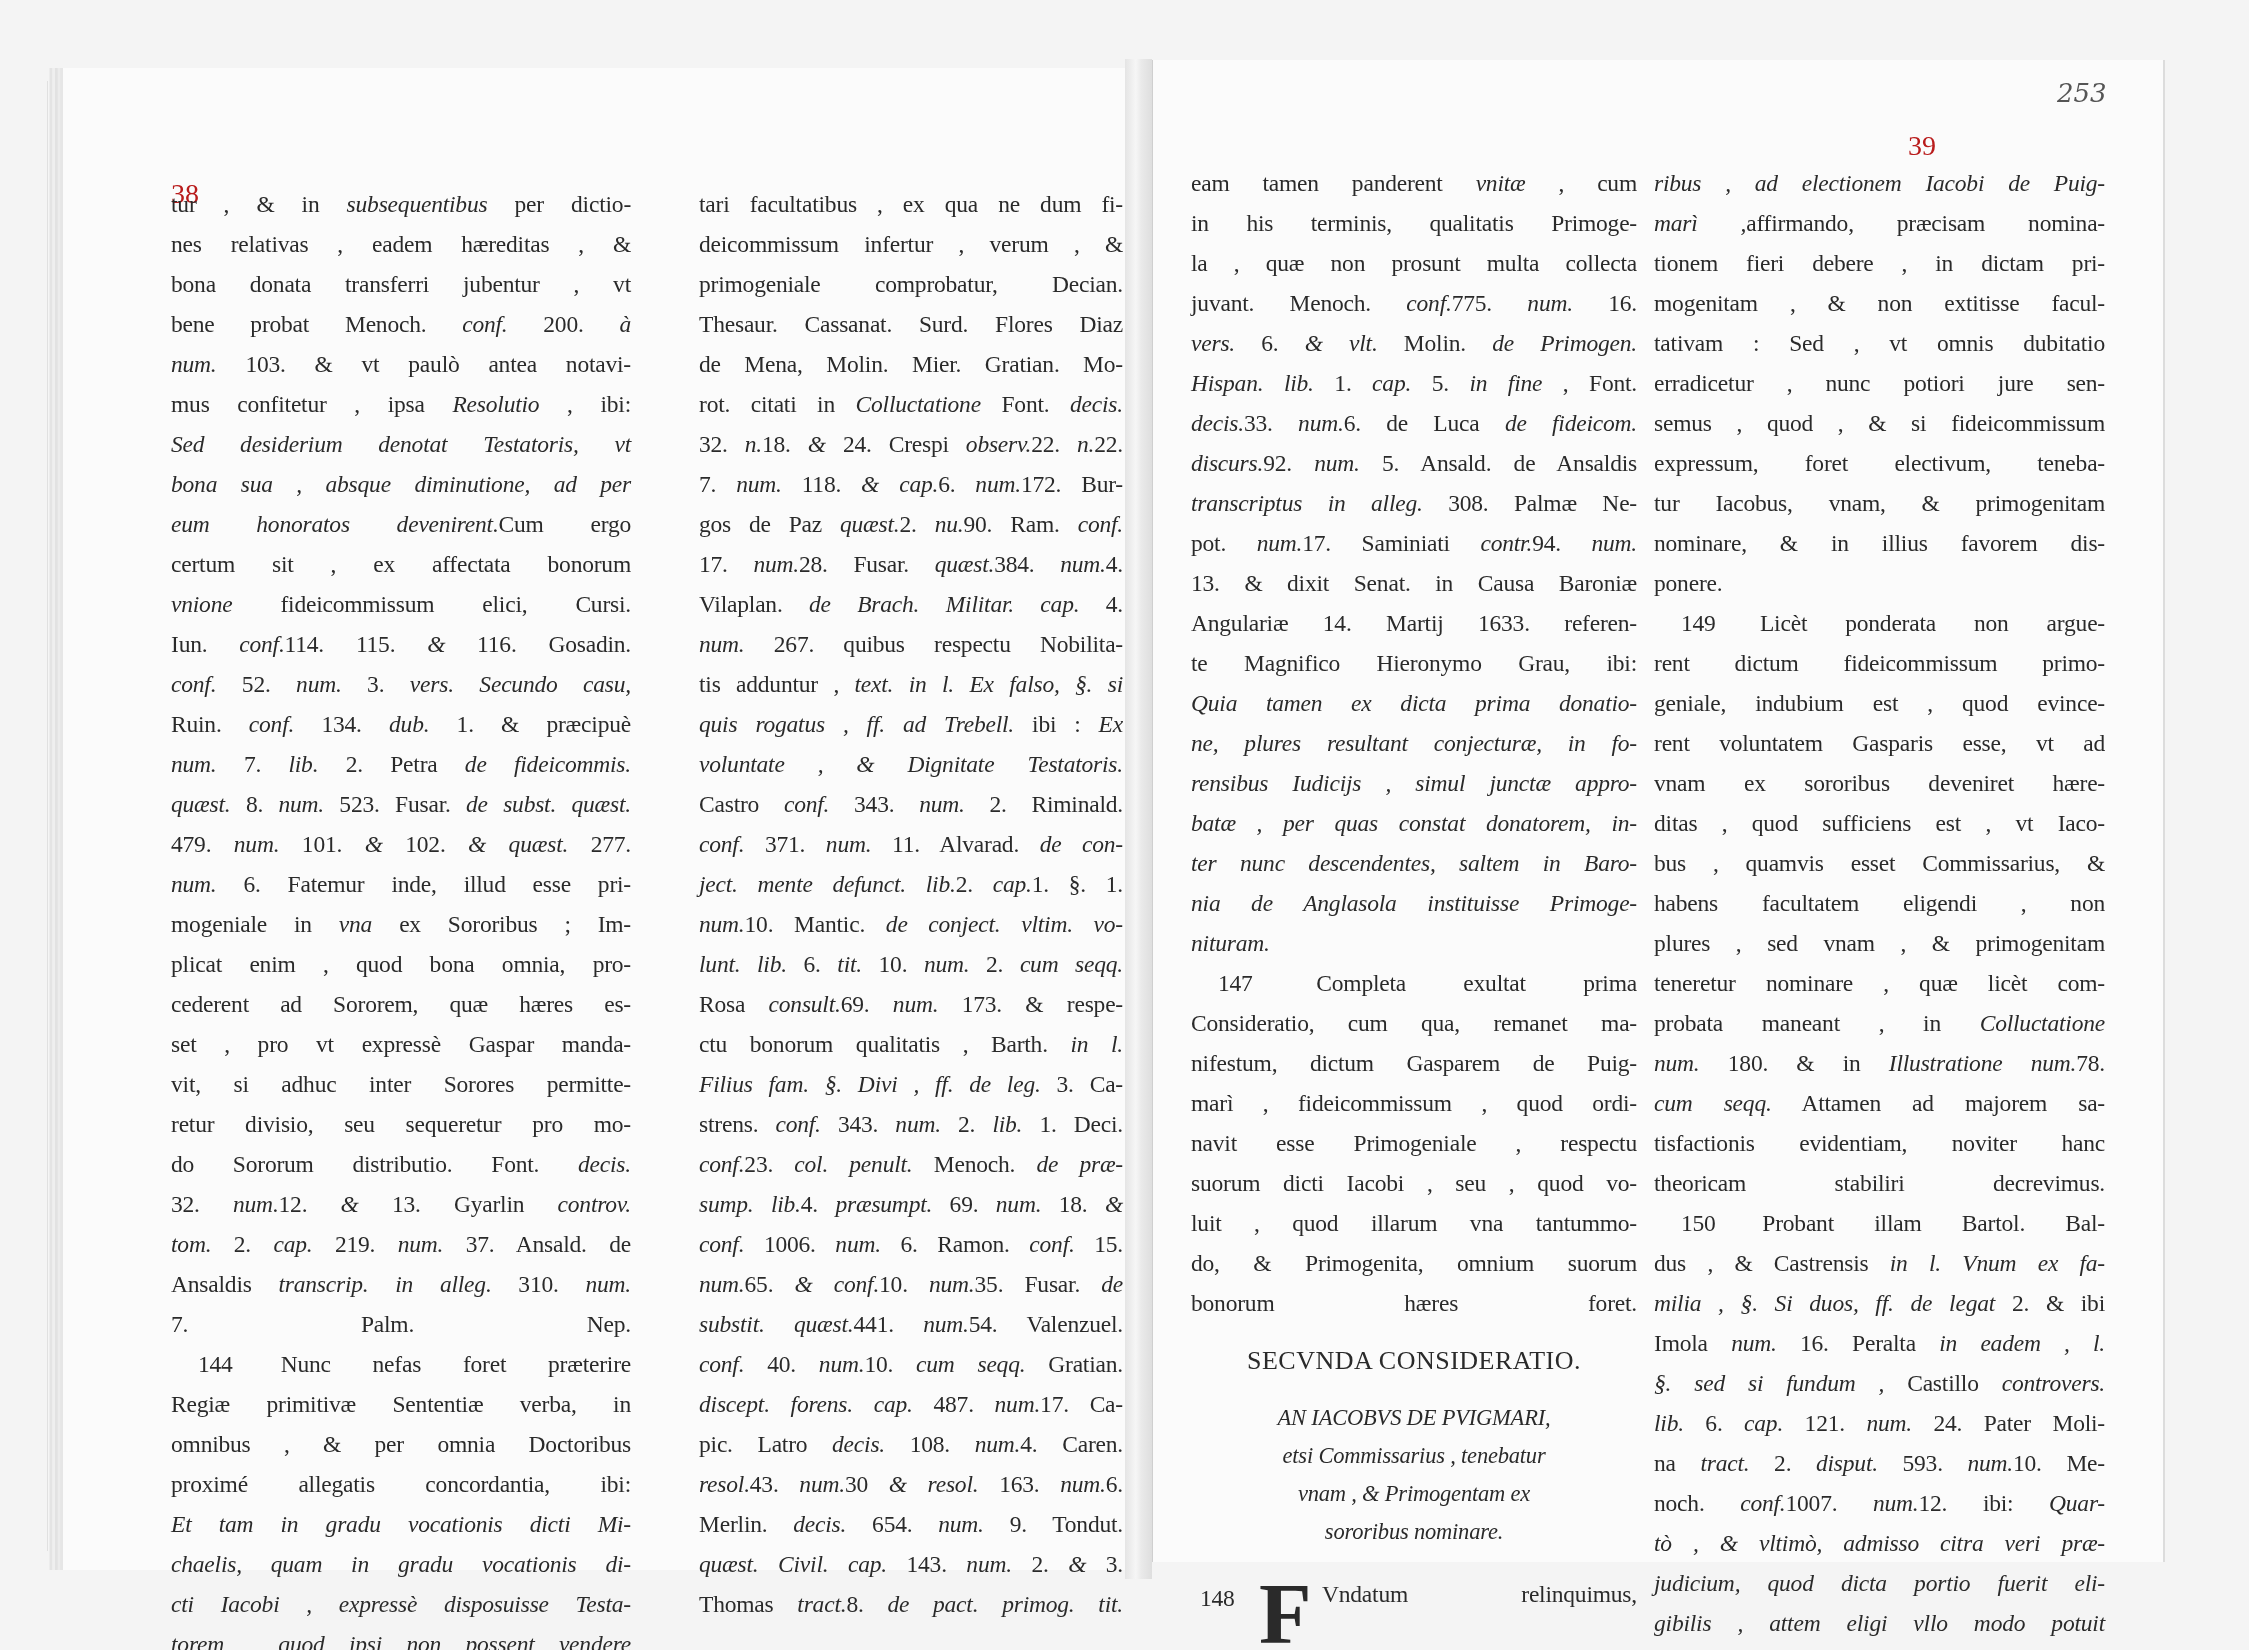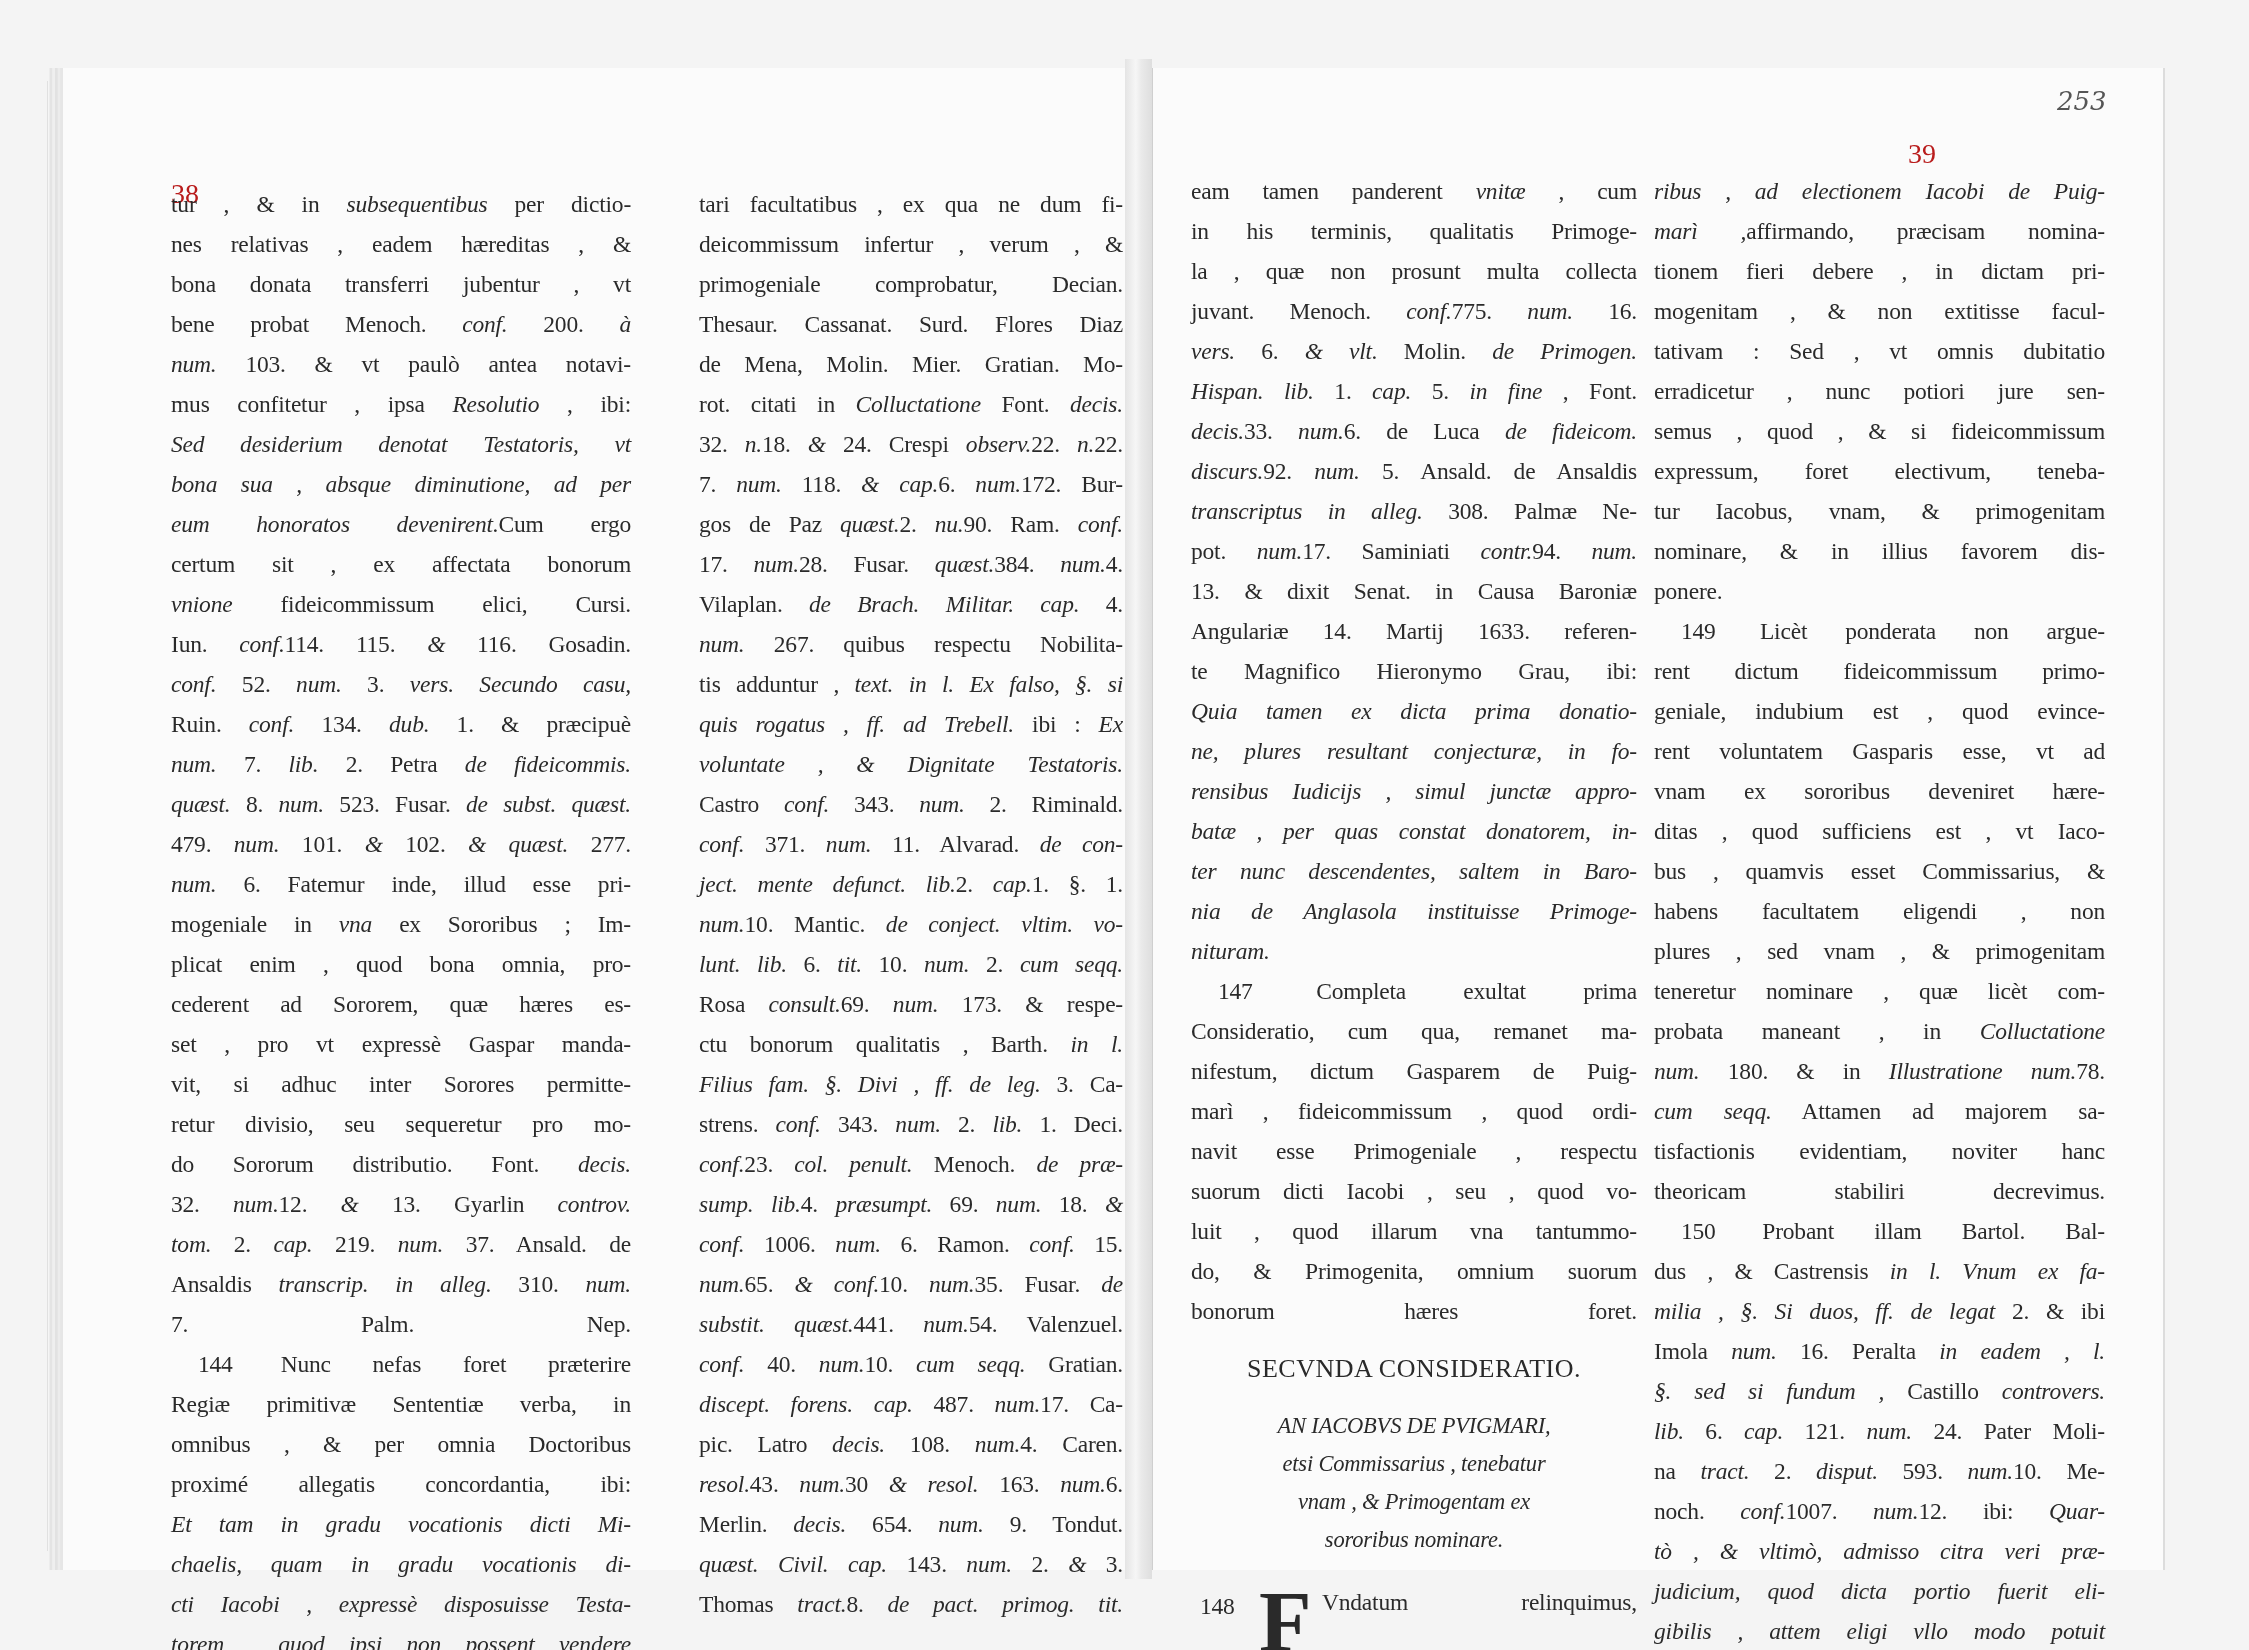--- a/index.html
+++ b/index.html
@@ -9,21 +9,21 @@
     font-family:"Liberation Serif", "DejaVu Serif", serif;
     color:#2a2a2a;
   }
   .spread { position:absolute; left:0; top:0; width:2250px; height:1650px; }
   .page {
     position:absolute; background:#fbfbfb;
   }
   .page.left  { left:63px; top:68px; width:1062px; height:1502px;
     box-shadow: -2.7px 0 0 #e6e6e6, -5.4px 0 0 #ececec, -8px 0 0 #e2e2e2, -10.8px 0 0 #efefef, -13.5px 0 0 #e4e4e4;
     border-right:2.7px solid #d9d9d9; }
-  .page.right { left:1152px; top:68px; width:1010px; height:1502px;
+  .page.right { left:1152px; top:60px; width:1010px; height:1502px;
     border-left:1.8px solid #cfcfcf; border-right:2.7px solid #dcdcdc; }
   .fold {
     position:absolute; left:1125px; top:59px; width:27px; height:1520px;
     background:linear-gradient(90deg,#e4e4e4,#f6f6f6 40%,#eaeaea 60%,#dedede);
   }
   .edge-lines {
     position:absolute; left:47px; top:81px; width:18px; height:1470px;
     background:repeating-linear-gradient(90deg,#e0e0e0 0 0.9px,#f5f5f5 0.9px 2.7px);
   }
   .page-number {

